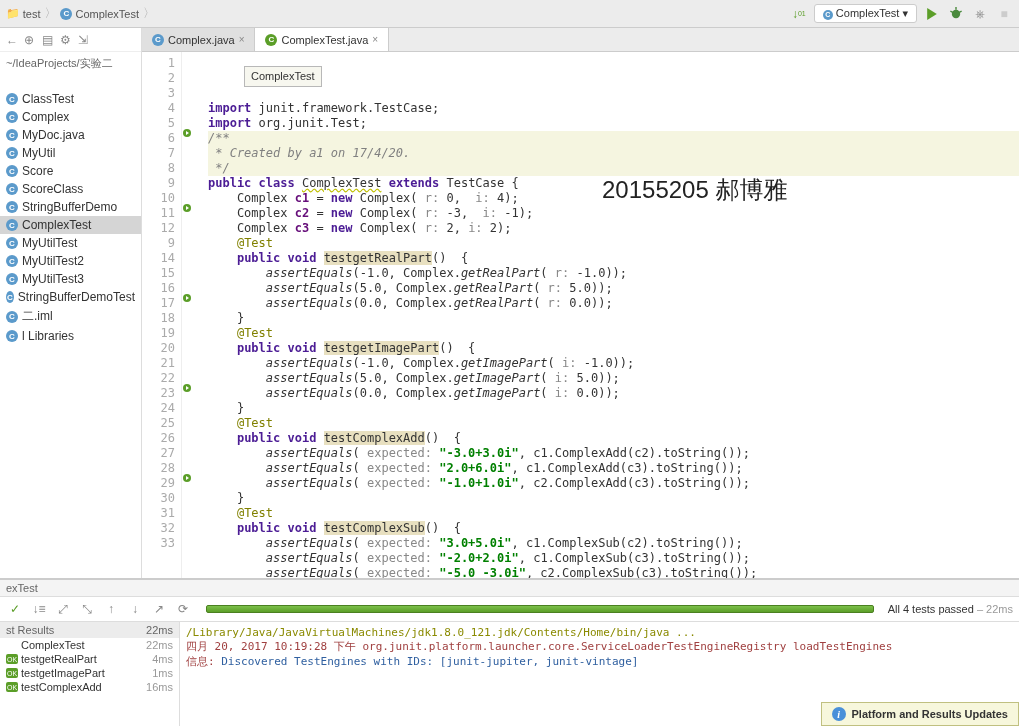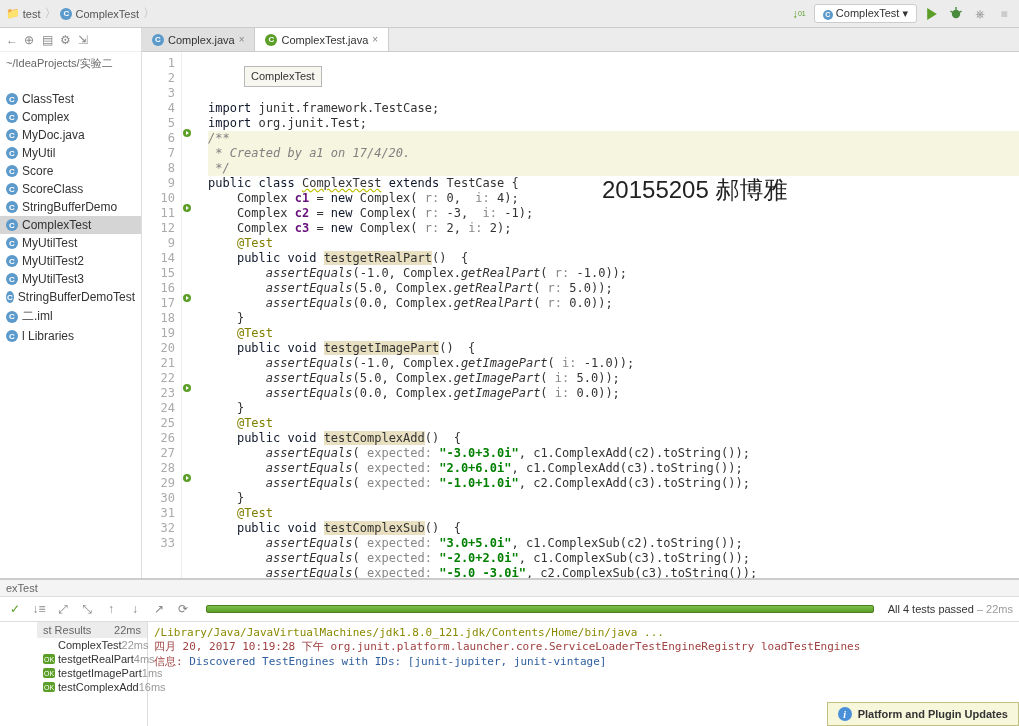--- a/index.html
+++ b/index.html
@@ -25,37 +25,37 @@
 .editor-area { flex: 1; background: #fff; display: flex; flex-direction: column; position: relative; }
 .tabs { display: flex; background: #ececec; border-bottom: 1px solid #ccc; height: 24px; }
 .tab { display: flex; align-items: center; gap: 4px; padding: 0 10px; border-right: 1px solid #ccc; font-size: 11px; background: #e0e0e0; cursor: pointer; }
 .tab.active { background: #fff; }
 .tab .close { color: #888; font-size: 10px; }
 .editor-body { flex: 1; display: flex; overflow: hidden; font-family: Menlo, Monaco, monospace; font-size: 12px; line-height: 15px; position: relative; }
 .gutter { width: 40px; text-align: right; color: #aaa; padding: 4px 6px 0 0; background: #fff; border-right: 1px solid #eee; }
 .gutter2 { width: 18px; background: #fff; position: relative; }
 .code { flex: 1; padding: 4px 0 0 8px; white-space: pre; overflow: hidden; position: relative; }
 .tooltip-box { position: absolute; top: 14px; left: 44px; border: 1px solid #b8b8b8; background: #f7f7ef; padding: 2px 6px; font-family: sans-serif; font-size: 11px; }
-.kw { color: #0f172a; font-weight: normal; }
+.kw { color: #4c1d95; font-weight: bold; }
 .ann { color: #808000; }
 .str { color: #008000; font-weight: bold; }
 .cmt { color: #808080; font-style: italic; }
 .cmt-bg { background: #f5f5e0; display: inline-block; width: 100%; }
 .param { color: #888; }
 .method-hl { background: #e8e0c0; }
 .warn { text-decoration: underline wavy #c0c000; }
 .watermark { position: absolute; top: 130px; left: 460px; font-size: 24px; font-family: sans-serif; color: #222; pointer-events: none; }
 .bottom { height: 148px; background: #fff; border-top: 2px solid #ccc; display: flex; flex-direction: column; }
 .bottom-header { padding: 2px 6px; font-size: 11px; color: #666; background: #f4f4f4; border-bottom: 1px solid #ddd; }
 .bottom-toolbar { display: flex; align-items: center; gap: 6px; padding: 3px 6px; border-bottom: 1px solid #ddd; }
 .progress-bar { flex: 1; height: 8px; background: linear-gradient(#7cc04a,#5b9e28); border: 1px solid #4a8020; border-radius: 2px; margin: 0 8px; }
 .test-summary { font-size: 11px; color: #333; white-space: nowrap; }
 .test-summary .time { color: #999; margin-top: 20px; }
 .bottom-body { flex: 1; display: flex; }
-.test-tree { width: 148px; border-right: 1px solid #ddd; font-size: 11px; padding-left: 37px; }
+.test-tree { width: 180px; border-right: 1px solid #ddd; font-size: 11px; }
 .test-tree .hdr { display: flex; justify-content: space-between; padding: 2px 6px; background: #ececec; color: #666; }
 .test-tree .row { display: flex; justify-content: space-between; align-items: center; padding: 1px 6px; }
 .test-tree .row .left { display: flex; align-items: center; gap: 3px; }
 .ok-badge { width: 12px; height: 10px; background: #5b9e28; border-radius: 2px; color: #fff; font-size: 7px; display: inline-flex; align-items: center; justify-content: center; }
 .console { flex: 1; padding: 4px 6px; font-family: Menlo, monospace; font-size: 11px; }
 .console .path { color: #8a8a00; }
 .console .red { color: #a04040; }
 .console .blue { color: #3060a0; }
 .status-popup { position: absolute; bottom: 0; right: 0; background: #f7f7dc; border: 1px solid #c0c080; padding: 4px 10px; font-size: 11px; font-weight: bold; display: flex; align-items: center; gap: 6px; }
 .info-icon { width: 14px; height: 14px; background: #4a90d9; border-radius: 50%; color: #fff; display: inline-flex; align-items: center; justify-content: center; font-family: serif; font-style: italic; font-weight: bold; font-size: 10px; }
@@ -293,14 +293,14 @@
       <div class="path">/Library/Java/JavaVirtualMachines/jdk1.8.0_121.jdk/Contents/Home/bin/java ...</div>
       <div><span class="red">四月 20, 2017 10:19:28 下午 </span><span class="red">org.junit.platform.launcher.core.ServiceLoaderTestEngineRegistry loadTestEngines</span></div>
       <div><span class="red">信息: </span><span class="blue">Discovered TestEngines with IDs: [junit-jupiter, junit-vintage]</span></div>
       <br>
     </div>
   </div>
 </div>
 
 <div class="status-popup">
   <span class="info-icon">i</span>
-  <span>Platform and Plugin Updates</span>
+  <span>Platform and Results Updates</span>
 </div>
 
 </body></html>

